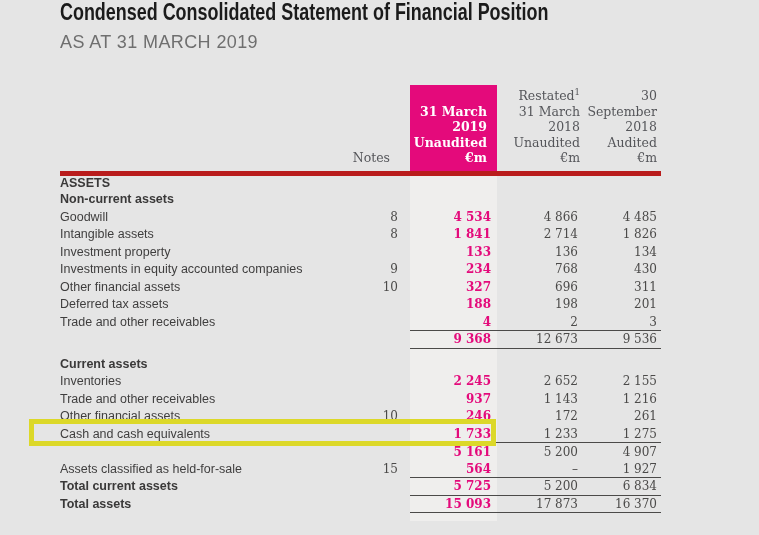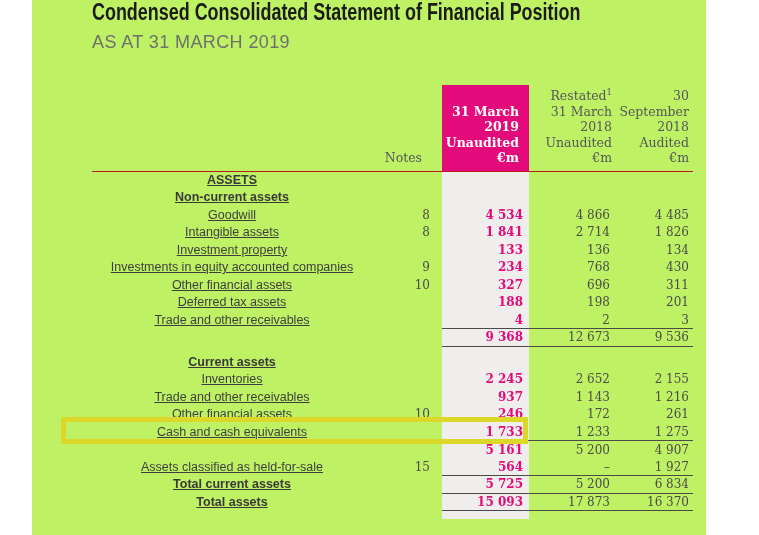--- a/index.html
+++ b/index.html
@@ -1,23 +1,22 @@
 <!DOCTYPE html>
 <html><head>
 <meta charset="utf-8">
 <style>
   * { box-sizing: border-box; }
   html,body { margin:0; padding:0; background:#ffffff; }
   .page {
     position: relative;
-    width: 674px; height: 535px;
-    background: #bef264;
+    width: 759px; height: 535px;
+    background: #e5e5e5;
     overflow: hidden;
     font-family: "Liberation Sans", sans-serif;
-    margin-left: 32px;
   }
   .title {
     position: absolute; left: 60px; top: -1px;
     font-size: 23px; font-weight: bold; color: #1b1b1b;
     white-space: nowrap;
     transform: scaleX(0.78); transform-origin: left top;
   }
   .subtitle {
     position: absolute; left: 60px; top: 32px;
     font-size: 18px; color: #6f6f6f; letter-spacing: 0.4px;
@@ -30,37 +29,37 @@
   col.c-notes { width: 70px; }
   col.c-v1 { width: 87px; background: #efeeed; }
   col.c-v2 { width: 83px; }
   col.c-v3 { width: 81px; }
 
   thead td {
     height: 83px; vertical-align: bottom;
     font-family: "DejaVu Serif", serif;
     font-size: 12.5px; color: #55565a;
     line-height: 15.5px; padding: 0 0 5px 0;
-    border-bottom: 1px solid #b91c1c;
+    border-bottom: 5px solid #b91c1c;
   }
   thead td.hc1 {
     background: #e40a7b; color: #ffffff; font-weight: bold;
     text-align: right; padding-right: 10px;
   }
   thead td.hc2, thead td.hc3, thead td.hnotes { text-align: right; }
   thead td.hnotes { padding-right: 20px; }
   thead td.hc3 { padding-right: 4px; }
   thead sup { font-size: 8.5px; }
 
   tbody td {
     height: 17.5px; padding: 0;
     font-size: 12.5px; color: #3f3e3e;
     vertical-align: middle; line-height: 14px;
   }
-  td.label { text-align: center; text-decoration: underline; }
+  td.label { text-align: left; }
   td.notes {
     text-align: right; padding-right: 12px;
     font-family: "DejaVu Serif", serif; font-size: 12px; color: #4b4a49;
   }
   td.v {
     font-family: "DejaVu Serif", serif; font-size: 12px;
     text-align: right; color: #4b4a49;
   }
   td.v1 { color: #e40a7b; font-weight: bold; padding-right: 6px; }
   td.v2 { padding-right: 2px; }

